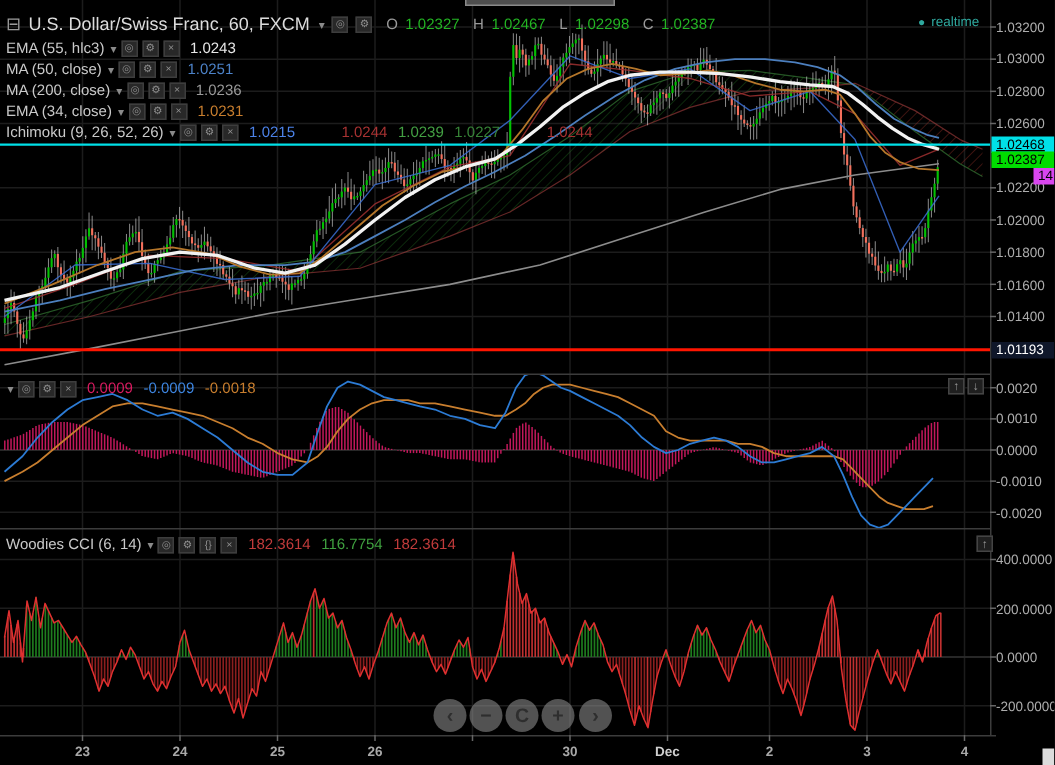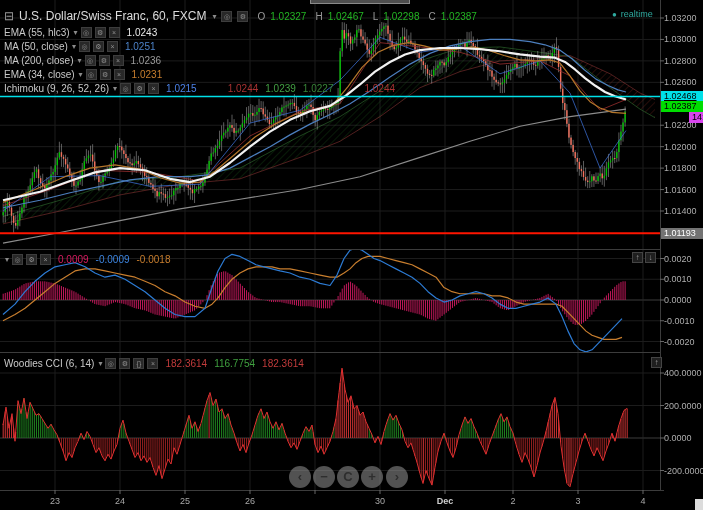--- a/index.html
+++ b/index.html
@@ -27,21 +27,21 @@
   #symbol-title { color:#dcdcdc; }
   .ohlc-l { color:#9a9a9a; font-size:10px; margin-left:4px; }
   .ohlc-v { color:#23b523; font-size:10px; }
   #realtime { position:absolute; top:9px; left:612px; font-size:9px; color:#2fa99f; display:flex;
               align-items:center; gap:4px; }
   #realtime .dot { font-size:8px; }
   .ax-label { position:absolute; left:664px; width:39px; font-size:9px; color:#adadad; height:10px;
               line-height:10px; }
   .ax-box { position:absolute; left:661px; width:42px; font-size:9px; height:11px; line-height:11px;
             padding-left:3px; color:#000; }
-  .t-label { position:absolute; top:496px; font-size:9px; color:#a8a8a8; transform:translateX(-50%); }
+  .t-label { position:absolute; top:496px; font-size:9px; color:#a8a8a8; transform:translateX(-50%);font-weight:bold; }
   .t-strong { color:#cfcfcf; font-weight:bold; }
   .pane-btn { position:absolute; width:11px; height:11px; background:#1f1f1f; border:1px solid #444;
               color:#9a9a9a; font-size:8px; line-height:9px; text-align:center; cursor:pointer; }
   .nav-btn { position:absolute; top:466px; width:22px; height:22px; border-radius:50%;
              background:rgba(150,150,150,.55); color:#2e2e2e; font-size:13px; font-weight:bold;
              text-align:center; line-height:21px; cursor:pointer; }
   #clipped-tooltip { position:absolute; left:310px; top:0; width:100px; height:4px; background:#4e4e4e;
                      border:1px solid #8a8a8a; border-top:none; }
   #corner-box { position:absolute; left:695px; top:499px; width:8px; height:11px; background:#dcdcdc; }
 </style>
@@ -1474,21 +1474,21 @@
       <div class="ax-label" style="top: 295px;">0.0000</div>
       <div class="ax-label" style="top: 316px;">-0.0010</div>
       <div class="ax-label" style="top: 337px;">-0.0020</div>
       <div class="ax-label" style="top: 368px;">400.0000</div>
       <div class="ax-label" style="top: 401px;">200.0000</div>
       <div class="ax-label" style="top: 433px;">0.0000</div>
       <div class="ax-label" style="top: 466px;">-200.0000</div>
       <div class="ax-box" style="top: 91px; background: rgb(0, 224, 232); color: rgb(0, 0, 0); text-decoration: underline;">1.02468</div>
       <div class="ax-box" style="top: 101px; background: rgb(0, 221, 0); color: rgb(0, 0, 0);">1.02387</div>
       <div class="ax-box" style="top: 112px; background: #d946ef; color: rgb(0, 0, 0); margin-left: 28px;">14:38</div>
-      <div class="ax-box" style="top: 228px; background: #737373; color: rgb(255, 255, 255);">1.01193</div>
+      <div class="ax-box" style="top: 228px; background: #0f172a; color: rgb(255, 255, 255);">1.01193</div>
     </div>
   <div id="time-axis">
       <div class="t-label" style="left: 55px;">23</div>
       <div class="t-label" style="left: 120px;">24</div>
       <div class="t-label" style="left: 185px;">25</div>
       <div class="t-label" style="left: 250px;">26</div>
       <div class="t-label" style="left: 315px; margin-top: 21px;">27</div>
       <div class="t-label" style="left: 380px;">30</div>
       <div class="t-label t-strong" style="left: 445px;">Dec</div>
       <div class="t-label" style="left: 513px;">2</div>

